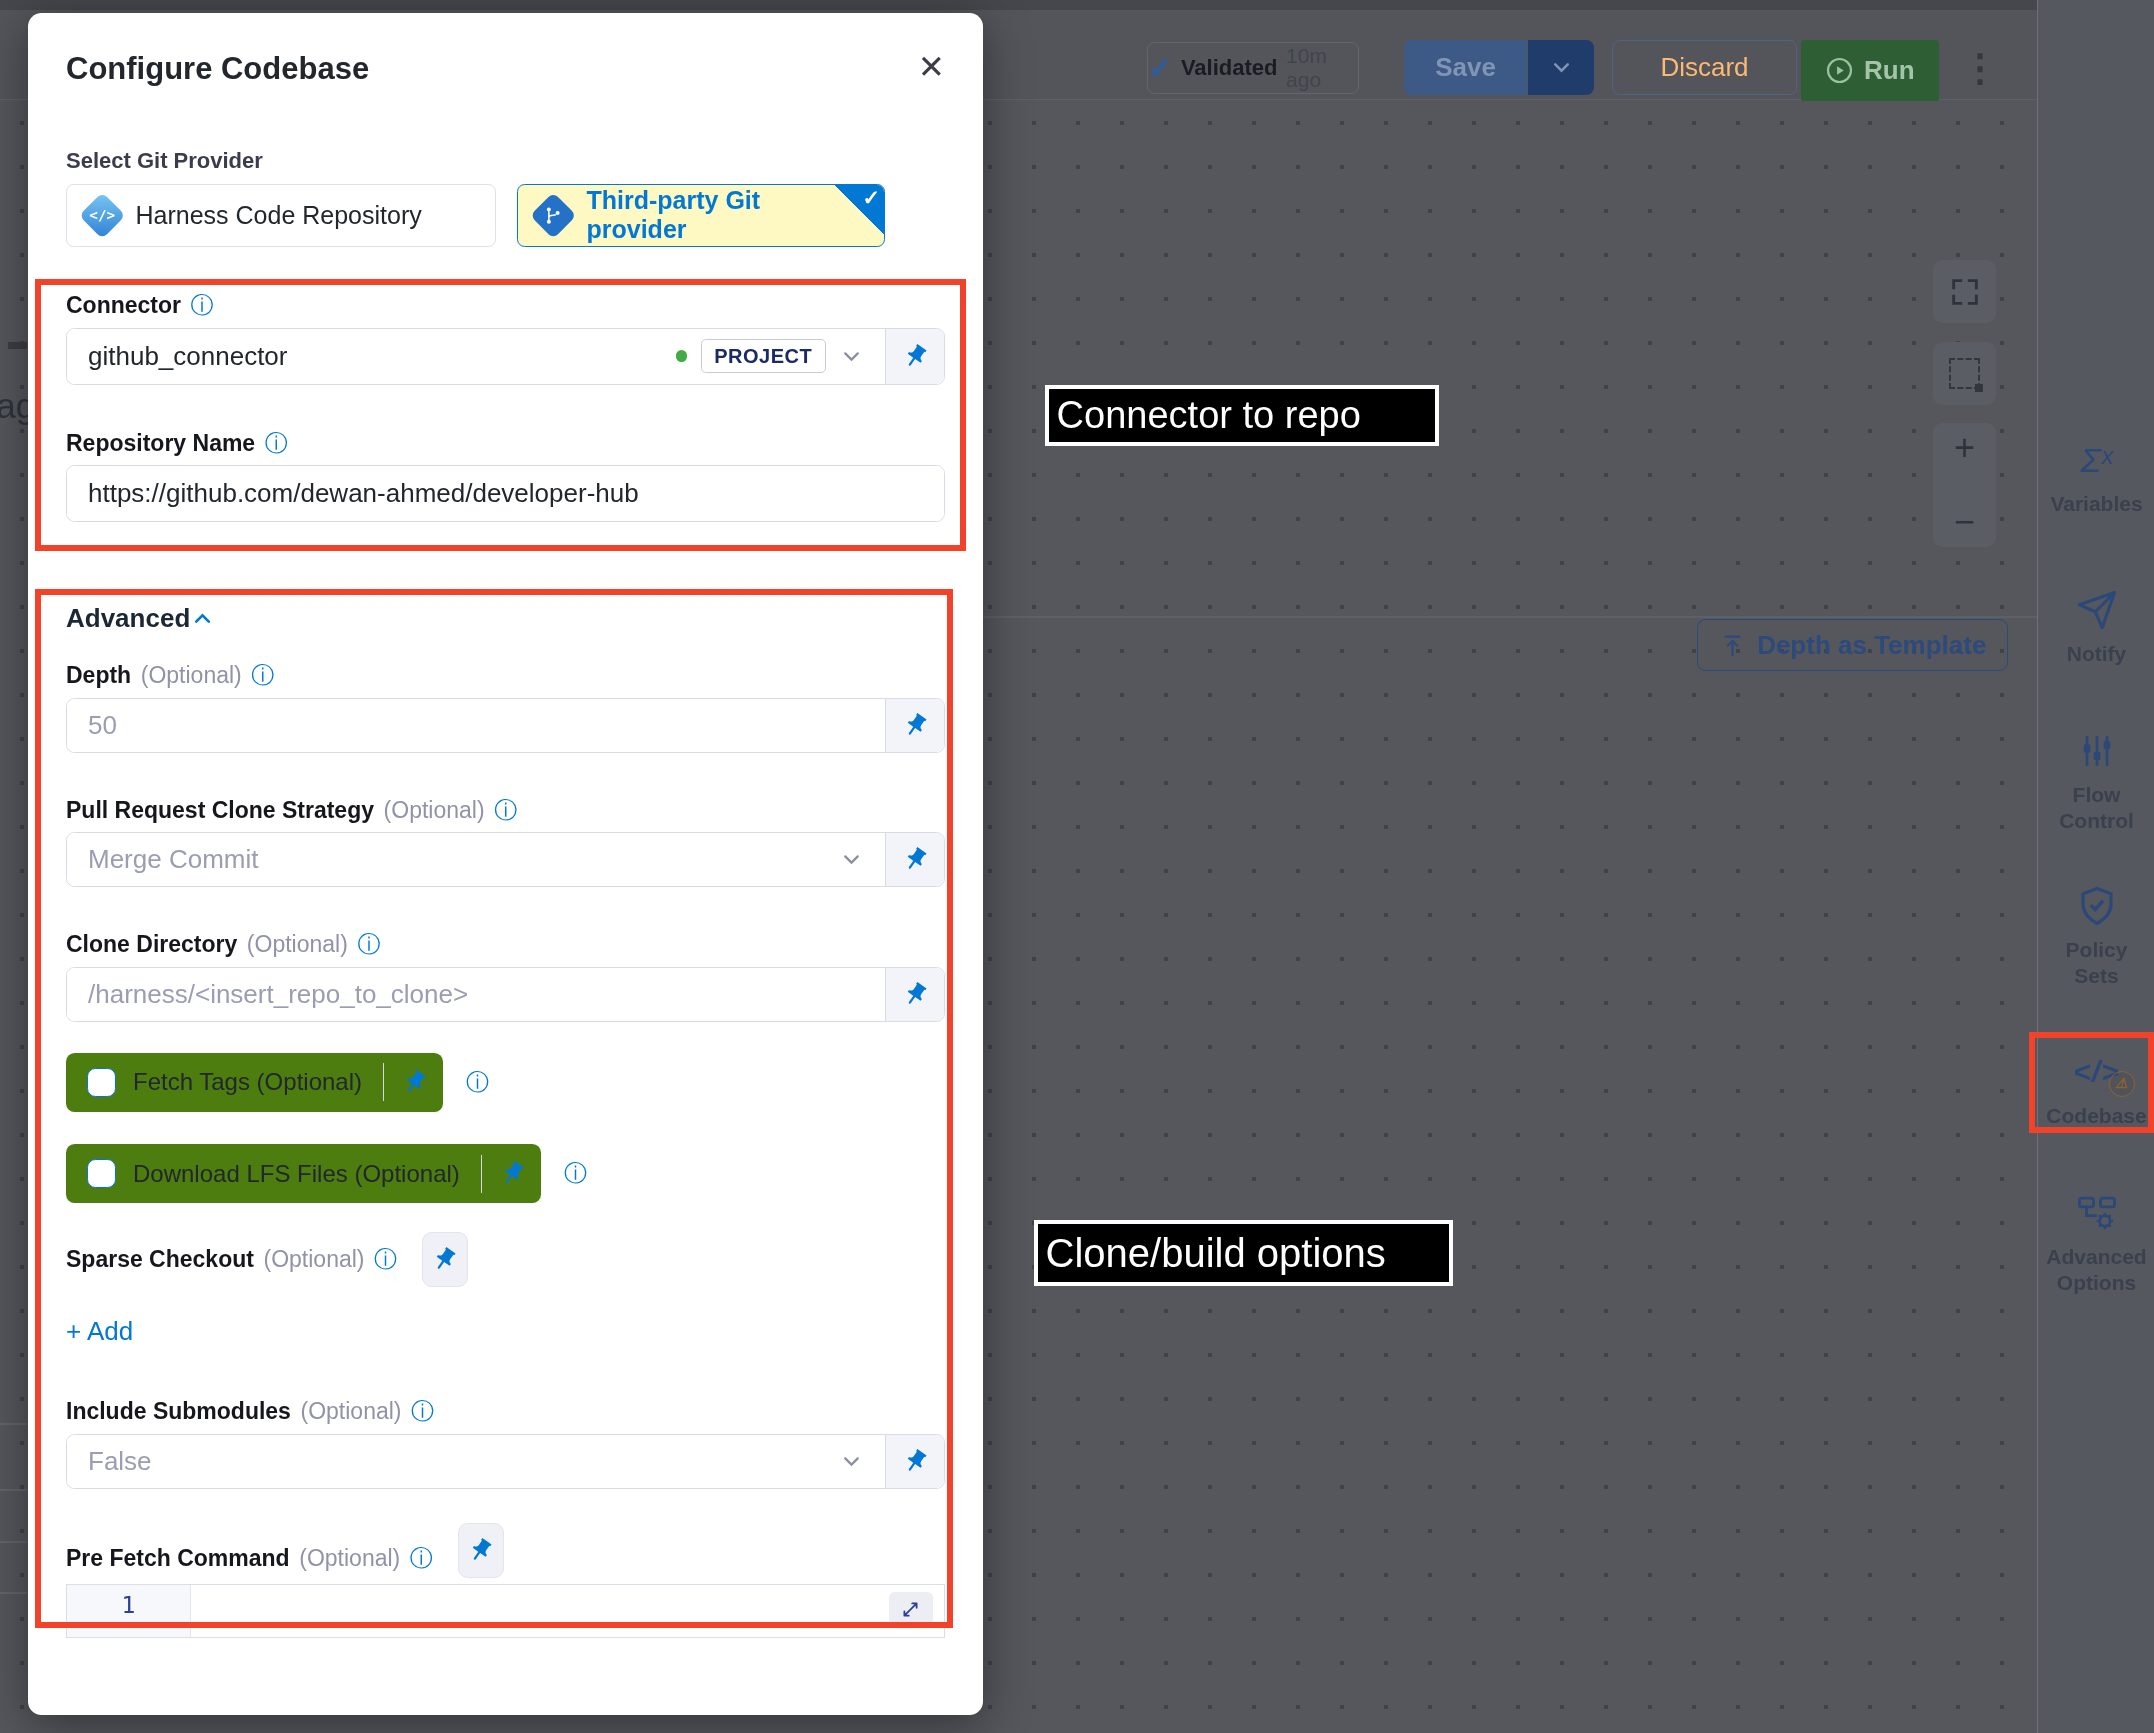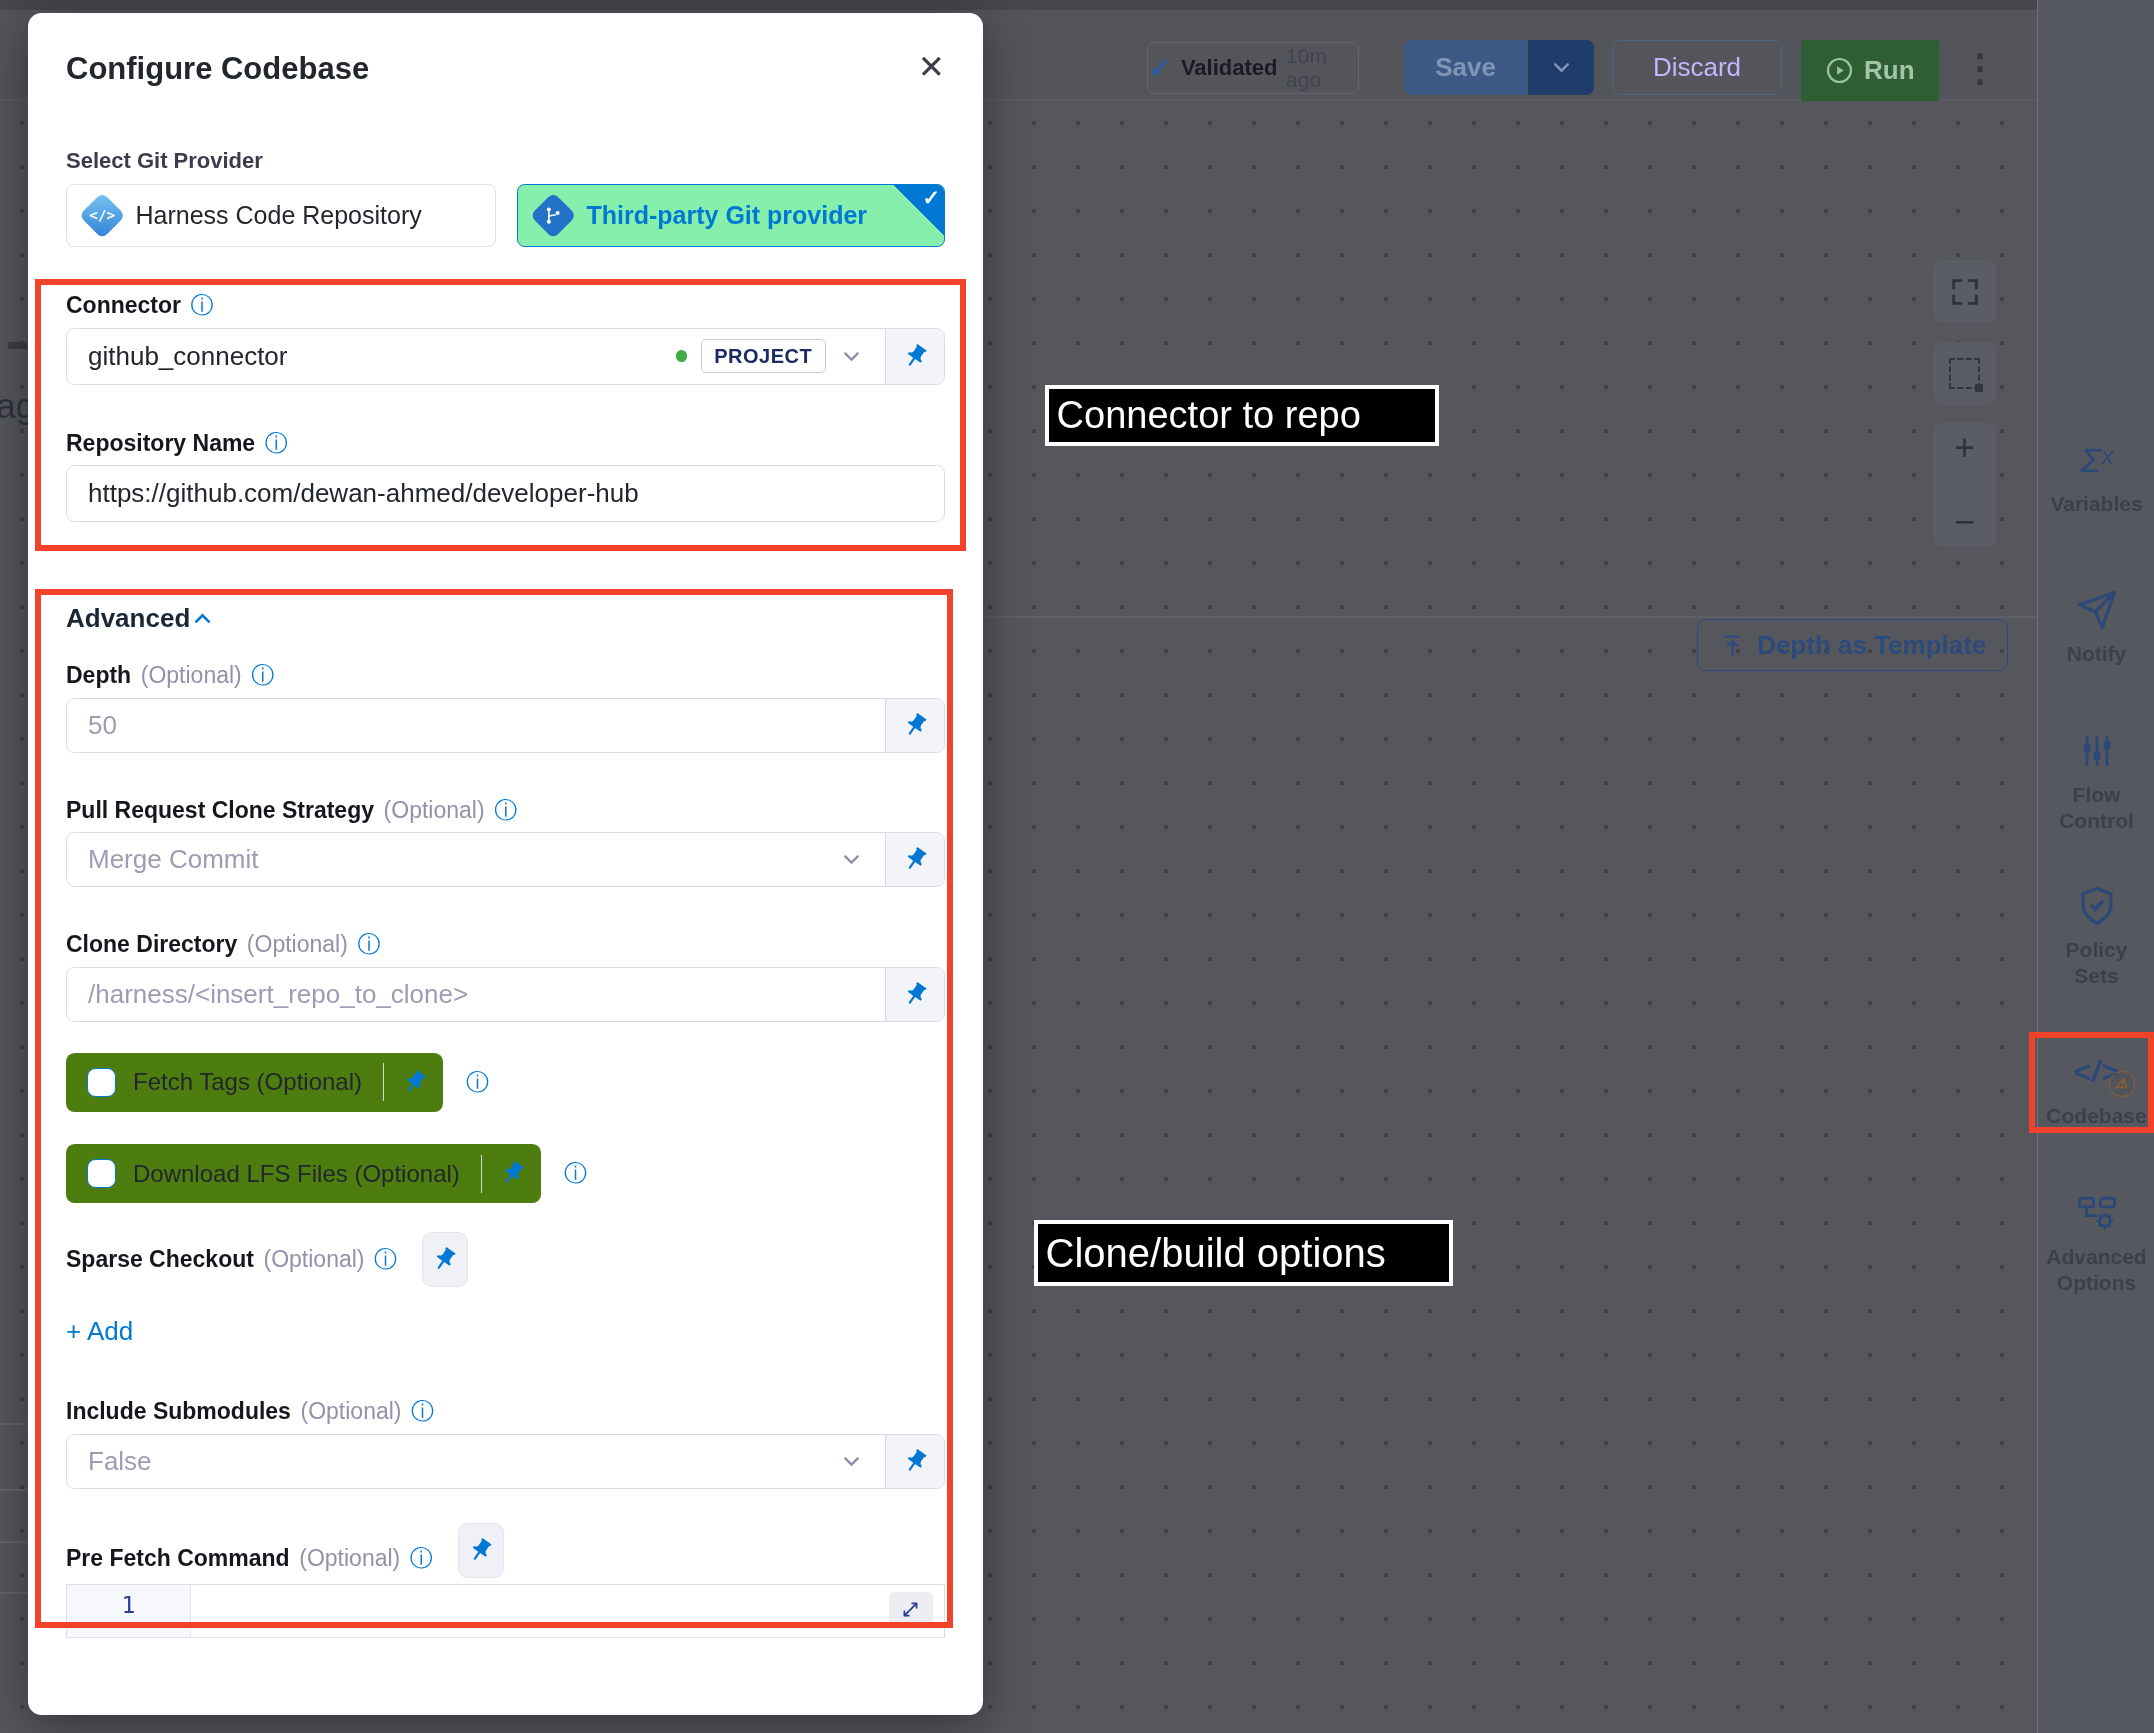--- a/index.html
+++ b/index.html
@@ -18,22 +18,22 @@
   
   .pill-validated { position:absolute; left:1147px; top:32px; width:212px; height:52px; border:1px solid #63666d;
                     border-radius:7.6px; display:flex; align-items:center; justify-content:center; gap:8.6px; }
   .pill-validated .chk { color:#2b5da0; font-size:29px; font-weight:700; }
   .pill-validated .vl  { color:#191c22; font-size:22px; font-weight:700; }
   .pill-validated .vt  { color:#40454d; font-size:21px; }
   .btn-save { position:absolute; left:1404px; top:30px; width:123px; height:55px; background:#3d5a86; border-radius:7.6px 0 0 7.6px;
               display:flex; align-items:center; justify-content:center; color:#8094b6; font-size:26px; font-weight:700; }
   .btn-save-caret { position:absolute; left:1528px; top:30px; width:66px; height:55px; background:#203c6a; border-radius:0 7.6px 7.6px 0;
               display:flex; align-items:center; justify-content:center; }
-  .btn-discard { position:absolute; left:1612px; top:30px; width:170px; height:55px; border:1px solid #4c6488; border-radius:7.6px;
-              display:flex; align-items:center; justify-content:center; color:#c4b5fd; font-size:26px; font-weight:500; }
+  .btn-discard { position:absolute; left:1612px; top:30px; width:185px; height:55px; border:1px solid #4c6488; border-radius:7.6px;
+              display:flex; align-items:center; justify-content:center; color:#fdba74; font-size:26px; font-weight:500; }
   .btn-run { position:absolute; left:1801px; top:30px; width:138px; height:62px; background:#2e5f34; border-radius:4px;
               display:flex; align-items:center; justify-content:center; gap:9.6px; color:#a3c4a8; font-size:26px; font-weight:700; }
   .kebab { position:absolute; left:1961px; top:34px; width:38px; height:48px; display:flex; align-items:center; justify-content:center;
            color:#34373d; font-size:38px; font-weight:700; letter-spacing:0; }
 
   
   .cbtn { position:absolute; width:63px; border-radius:9.6px; background:#5a5d64; display:flex; align-items:center; justify-content:center; }
   .cbtn-expand { left:1933px; top:260px; height:63px; }
   .cbtn-select { left:1933px; top:342px; height:63px; }
   .cbtn-zoom   { left:1933px; top:423px; height:124px; flex-direction:column; justify-content:space-between; padding:5.7px 0; }
@@ -77,21 +77,21 @@
 
   .m-title-row { display:flex; align-items:flex-start; }
   .m-title { font-size:31px; font-weight:600; color:#22272e; line-height:36px; }
   .m-close { margin-left:auto; font-size:32.5px; color:#3c3d46; line-height:32.5px; cursor:pointer; }
 
   .sec-label { font-size:22px; font-weight:600; color:#3c3d4c; margin-top:60px; line-height:27px; }
 
   .providers { display:flex; gap:21px; margin-top:9.6px; }
   .prov { height:63px; border-radius:7.6px; display:flex; align-items:center; gap:17px; padding:0 19px; position:relative; }
   .prov-plain { width:430px; background:#fff; border:1px solid #dfe0ea; color:#22272d; font-size:25px; font-weight:500; }
-  .prov-sel { width:428px; background:#86efac; border:1.9px solid #0278d5; color:#0278d5; font-size:25px; font-weight:600; overflow:hidden; }
+  .prov-sel { width:368px; background:#fef9c3; border:1.9px solid #0278d5; color:#0278d5; font-size:25px; font-weight:600; overflow:hidden; }
   .diamond { width:32.5px; height:32.5px; border-radius:6.7px; transform:rotate(45deg); flex:0 0 auto;
              display:flex; align-items:center; justify-content:center; }
   .diamond-harness { background:linear-gradient(135deg,#79c7f2,#2f80d5); }
   .diamond-git { background:#2472c8; }
   .diamond .in { transform:rotate(-45deg); color:#fff; font-size:14.3px; font-weight:700; font-family:"DejaVu Sans Mono",monospace; }
   .corner { position:absolute; top:-1.9px; right:-1.9px; width:54px; height:54px;
             background:linear-gradient(45deg, transparent 50%, #0278d5 50%); border-top-right-radius:7.6px; }
   .corner .c { position:absolute; top:2.9px; right:5.7px; color:#fff; font-size:21px; font-weight:700; }
 
   .f-label { display:flex; align-items:center; gap:9.6px; font-size:23px; line-height:29px; }

